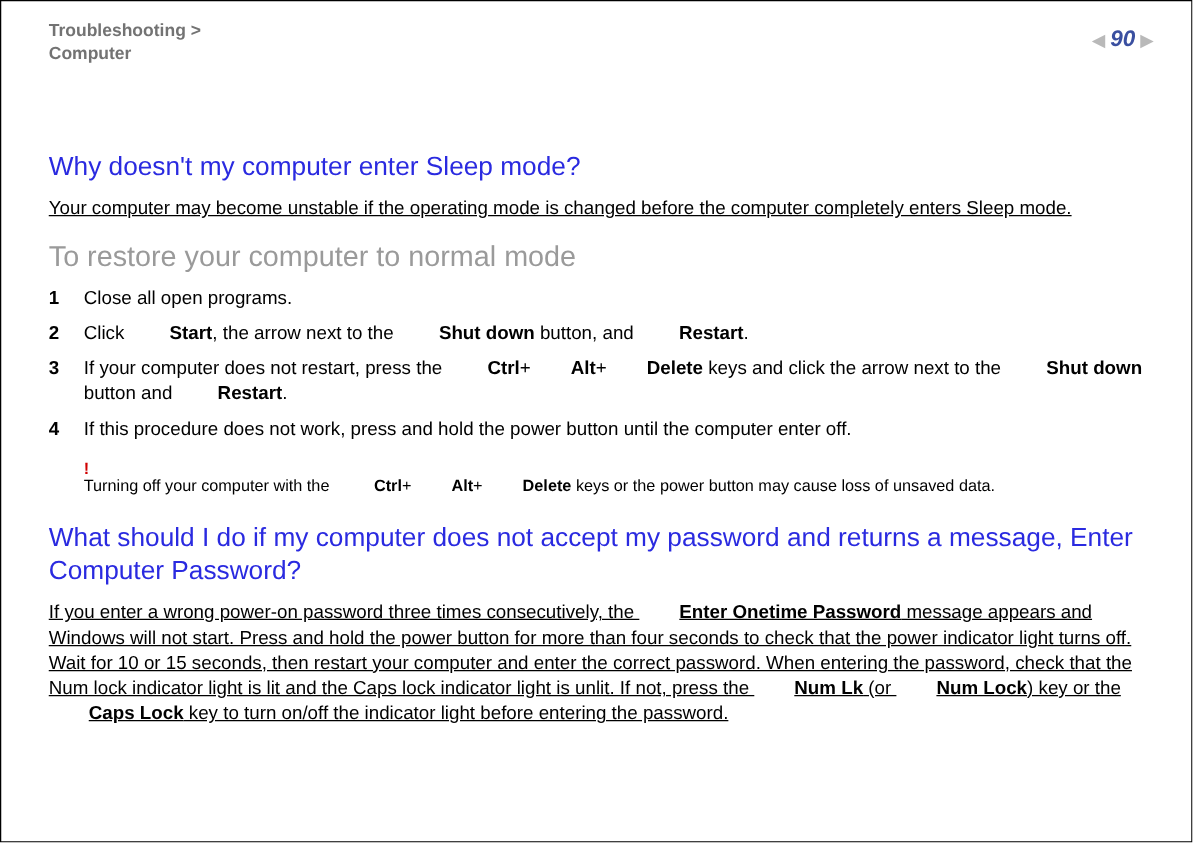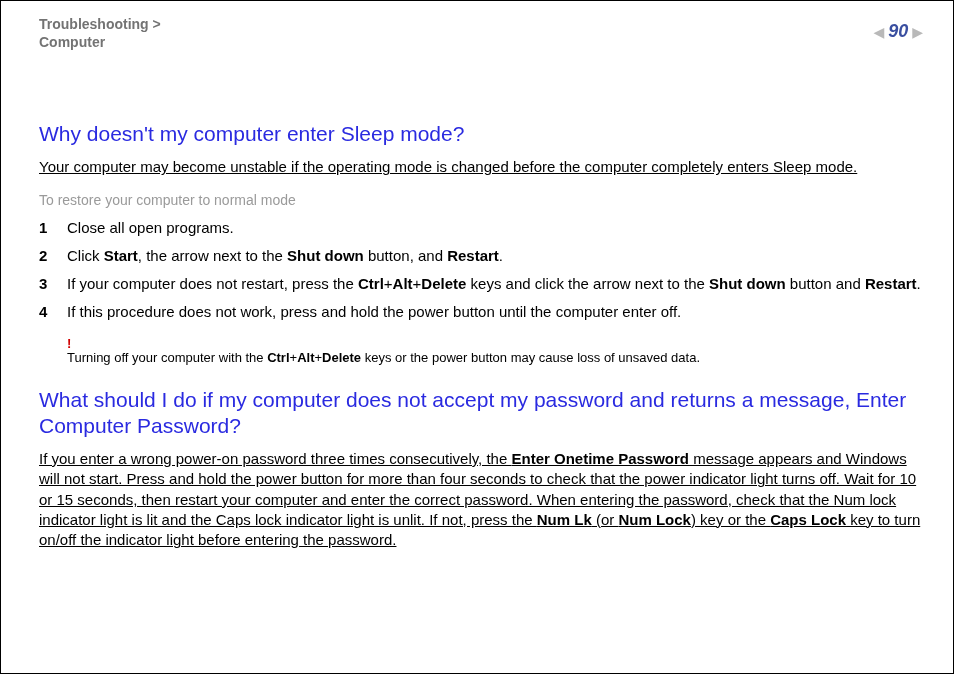--- a/index.html
+++ b/index.html
@@ -65,21 +65,21 @@
     margin: 0 0 10px 0;
     line-height: 1.25;
   }
   p.body {
     font-size: 15px;
     margin: 0 0 14px 0;
     line-height: 1.35;
     text-decoration: underline;
   }
   h2.sub {
-    font-size: 14px;
+    font-size: 23px;
     font-weight: normal;
     color: #9a9a9a;
     margin: 0 0 10px 0;
   }
   .steps {
     margin: 0 0 14px 0;
   }
   .step {
     display: flex;
     font-size: 15px;
@@ -97,21 +97,21 @@
   .warning {
     margin: 0 0 22px 28px;
     font-size: 13px;
   }
   .warning .bang {
     color: #d00000;
     font-weight: bold;
     display: block;
     line-height: 1;
   }
-  .bold { font-weight: bold; }
+  .bold { font-weight: bold; margin-left: 32px; }
 </style>
 </head>
 <body>
 
 <div class="page">
 
   <div class="header">
     <div class="breadcrumb">
       <span>Troubleshooting &gt;</span><br>
       <span>Computer</span>

